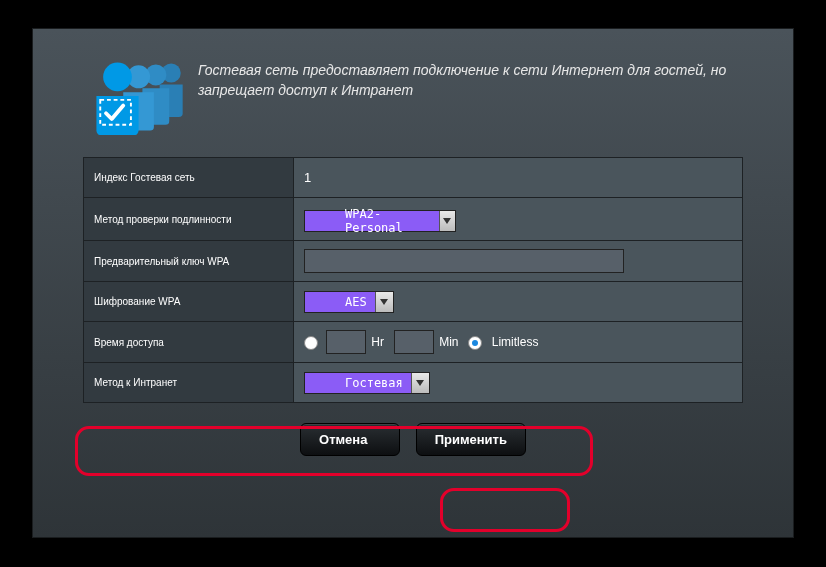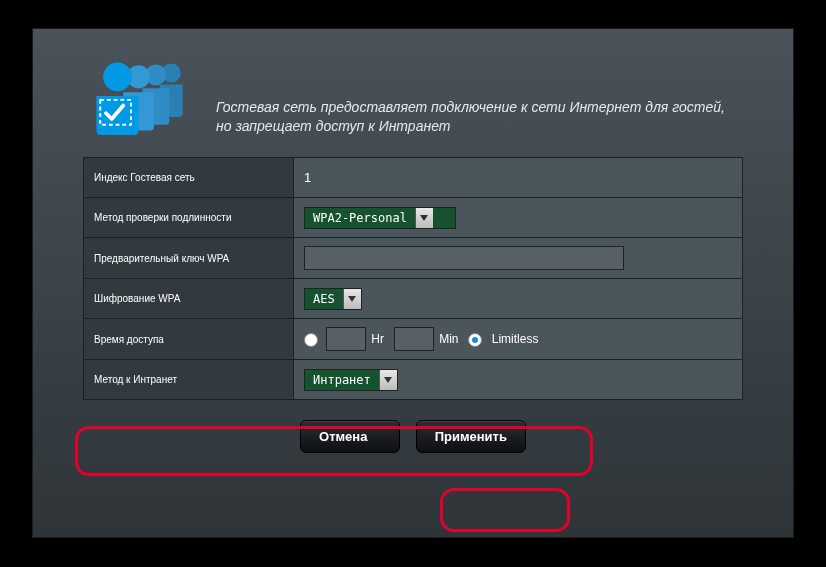--- a/index.html
+++ b/index.html
@@ -14,22 +14,21 @@
   .panel {
     width: 762px;
     height: 510px;
     background: linear-gradient(to bottom, #4a535a 0%, #2e3438 100%);
     border: 1px solid #1a1d1f;
     padding: 20px 50px 20px 50px;
     position: relative;
   }
   .header {
     display: flex;
-    align-items: flex-end;
-    gap: 18px;
+    align-items: flex-start;
     margin-bottom: 20px;
     padding: 8px 0 0 0;
   }
   .icon-block {
     flex: 0 0 115px;
     height: 80px;
   }
   .desc {
     font-style: italic;
     color: #e8e8e8;
@@ -67,22 +66,23 @@
     font-family: Verdana, monospace;
     font-size: 12px;
     padding: 3px 6px;
     height: 24px;
   }
   .wide-input { width: 320px; }
   .select {
     display: inline-flex;
     align-items: stretch;
     height: 22px;
-    background: #14532d;
+    background: #8b5cf6;
     border: 1px solid #222;
+    padding-left: 32px;
   }
   .select-label {
     padding: 2px 8px;
     color: #fff;
     font-family: Verdana, monospace;
     font-size: 12px;
     display:flex;
     align-items:center;
   }
   .select-btn {
@@ -235,21 +235,21 @@
         <input type="text" class="time-input" style="">
         <span class="lbl">Min</span>
         <span class="radio checked"></span>
         <span class="lbl">Limitless</span>
       </td>
     </tr>
     <tr>
       <th>Метод к Интранет</th>
       <td>
         <div class="select">
-          <span class="select-label">Интранет</span>
+          <span class="select-label">Гостевая</span>
           <span class="select-btn">
             <svg viewBox="0 0 8 6">
                   <path d="M0 0 L8 0 L4 6 Z" fill="#333"></path>
                 </svg>
           </span>
         </div>
       </td>
     </tr>
   </tbody>
     </table>

